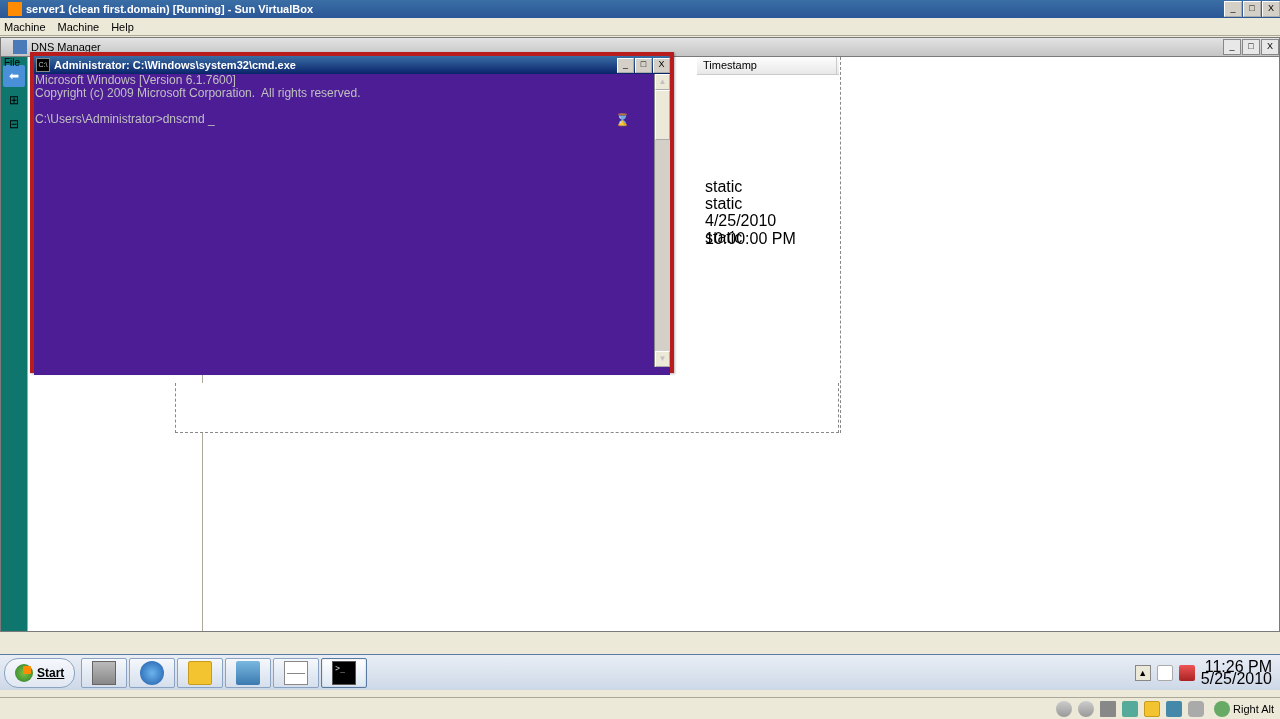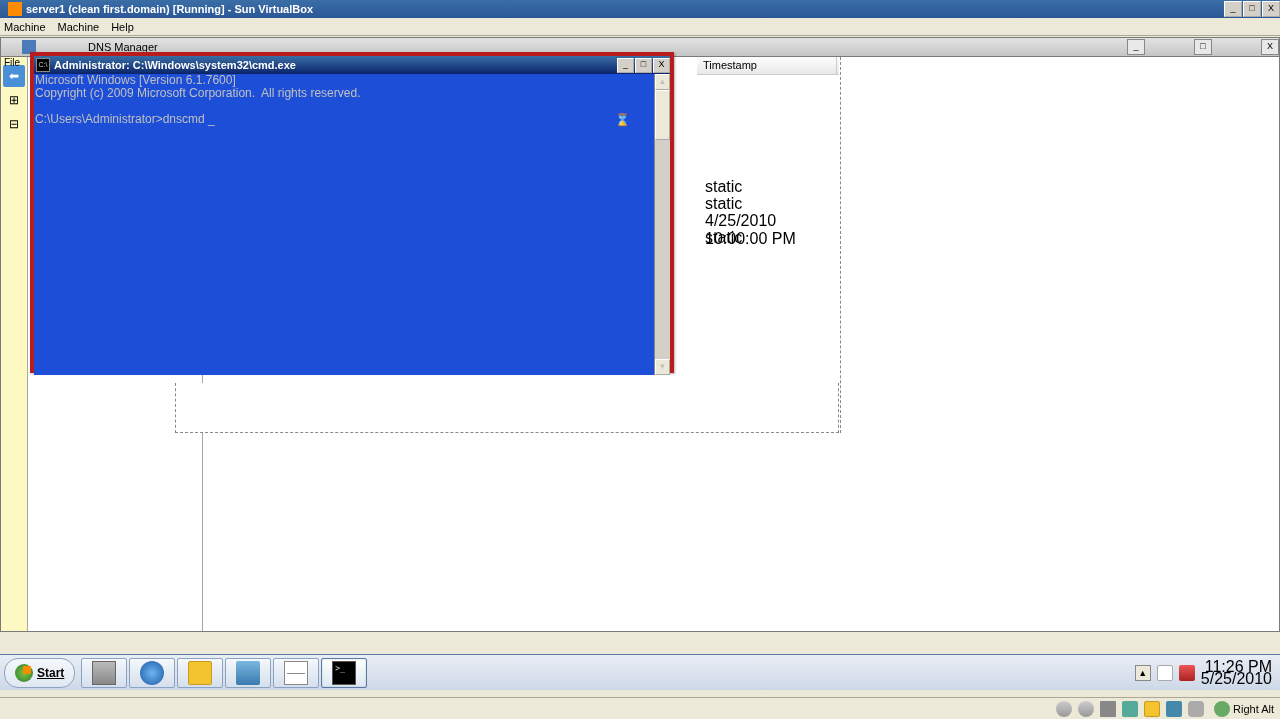--- a/index.html
+++ b/index.html
@@ -9,42 +9,42 @@
 .vbox-titlebar { height: 18px; background: linear-gradient(to bottom, #3a6ea5, #2b5797); display: flex; align-items: center; color: #fff; font-size: 11px; padding-left: 8px; }
 .vbox-titlebar .icon { width: 14px; height: 14px; background: #ff8c00; margin-right: 4px; display: inline-block; }
 .vbox-titlebar .title { flex: 1; font-weight: bold; }
 .vbox-titlebar .win-btns { display: flex; }
 .vbox-titlebar .win-btn { width: 18px; height: 16px; background: #d4d0c8; border: 1px outset #fff; margin-left: 1px; font-size: 9px; text-align: center; line-height: 12px; color: #000; cursor: pointer; }
 .vbox-menubar { height: 18px; background: #ece9d8; display: flex; align-items: center; font-size: 11px; padding-left: 4px; border-bottom: 1px solid #aca899; }
 .vbox-menubar span { margin-right: 12px; cursor: pointer; }
 
 
 .dns-window { position: absolute; top: 37px; left: 0; right: 0; height: 595px; display: flex; flex-direction: column; }
-.dns-titlebar { height: 20px; background: linear-gradient(to bottom, #e3e3e3, #c5c5c5); display: flex; align-items: center; font-size: 11px; padding-left: 21px; border: 1px solid #7a7a7a; gap: 48px; }
+.dns-titlebar { height: 20px; background: linear-gradient(to bottom, #e3e3e3, #c5c5c5); display: flex; align-items: center; font-size: 11px; padding-left: 12px; border: 1px solid #7a7a7a; }
 .dns-titlebar .icon { width: 14px; height: 14px; background: #4a7ab8; margin-right: 4px; display: inline-block; }
 .dns-titlebar .title { flex: 1; }
 .dns-titlebar .win-btn { width: 18px; height: 16px; background: #e8e8e8; border: 1px solid #888; margin-left: 1px; font-size: 9px; text-align: center; line-height: 12px; cursor: pointer; }
 .dns-body { flex: 1; background: #fff; display: flex; border: 1px solid #7a7a7a; border-top: none; position: relative; }
-.dns-toolbar-col { width: 27px; background: #fef9c3; border-right: 1px solid #aca899; }
+.dns-toolbar-col { width: 27px; background: #0f766e; border-right: 1px solid #aca899; }
 .dns-toolbar-col .tbtn { width: 22px; height: 22px; margin: 2px auto; border: 1px solid transparent; display: flex; align-items: center; justify-content: center; font-size: 12px; cursor: pointer; }
 .dns-toolbar-col .tbtn.back { background: #4a90d9; color: #fff; border-radius: 2px; }
 .dns-tree-col { width: 175px; border-right: 1px solid #aca899; background: #fff; position: relative; overflow: hidden; }
 .dns-main { flex: 1; background: #fff; display: flex; flex-direction: column; position: relative; }
 .dns-col-header { height: 18px; background: linear-gradient(to bottom, #fdfdfd, #e8e8e8); border-bottom: 1px solid #cbcbcb; display: flex; font-size: 11px; }
 .dns-col-header .col { padding: 2px 6px; border-right: 1px solid #cbcbcb; }
 .dns-rows { position: absolute; top: 18px; left: 2px; right: 0; font-size: 16px; }
 .dns-rows .row { height: 17px; padding: 1px 6px; }
 
 
 .cmd-window { position: absolute; top: 52px; left: 30px; width: 644px; height: 321px; border: 4px solid #b91c1c; box-shadow: 1px 1px 2px rgba(0,0,0,0.3); }
 .cmd-titlebar { height: 18px; background: linear-gradient(to bottom, #3a6ea5, #0a246a); display: flex; align-items: center; color: #fff; font-size: 11px; padding-left: 2px; }
 .cmd-titlebar .icon { width: 14px; height: 14px; background: #000; border: 1px solid #888; margin-right: 4px; display: inline-block; font-size: 7px; text-align: center; line-height: 12px; color: #ccc; }
 .cmd-titlebar .title { flex: 1; font-weight: bold; }
 .cmd-titlebar .win-btn { width: 17px; height: 15px; background: #d4d0c8; border: 1px outset #fff; margin-left: 1px; font-size: 9px; text-align: center; line-height: 11px; color: #000; cursor: pointer; }
-.cmd-body { height: 301px; background: #1d4ed8; color: #c0c0c0; font-family: 'Lucida Console', Consolas, monospace; font-size: 12px; line-height: 13px; padding: 0 0 0 1px; position: relative; display: flex; }
+.cmd-body { height: 301px; background: #4c1d95; color: #c0c0c0; font-family: 'Lucida Console', Consolas, monospace; font-size: 12px; line-height: 13px; padding: 0 0 8px 1px; position: relative; display: flex; }
 .cmd-text { flex: 1; white-space: pre; overflow: hidden; }
 .cmd-scroll { width: 16px; background: #d4d0c8; border-left: 1px solid #888; position: relative; }
 .cmd-scroll .arrow { width: 100%; height: 16px; background: #ece9d8; border: 1px outset #fff; font-size: 8px; text-align: center; line-height: 14px; cursor: pointer; }
 .cmd-scroll .thumb { position: absolute; top: 16px; left: 0; width: 100%; height: 50px; background: #ece9d8; border: 1px outset #fff; }
 .cmd-scroll .arrow.down { position: absolute; bottom: 0; left: 0; }
 .cursor-wait { position: absolute; top: 40px; right: 40px; font-size: 12px; color: #fff; }
 
 
 .taskbar-guest { position: absolute; top: 654px; left: 0; right: 0; height: 36px; background: linear-gradient(to bottom, #e9eef5, #cdd8e7); border-top: 1px solid #5a7aa3; display: flex; align-items: center; padding: 2px 4px; }
 .start-btn { height: 30px; padding: 0 10px; background: linear-gradient(to bottom, #f5f8fc, #e0e7f1); border: 1px solid #8ba3c1; border-radius: 14px; display: flex; align-items: center; font-size: 12px; font-weight: bold; margin-right: 6px; cursor: pointer; text-decoration: underline; }

